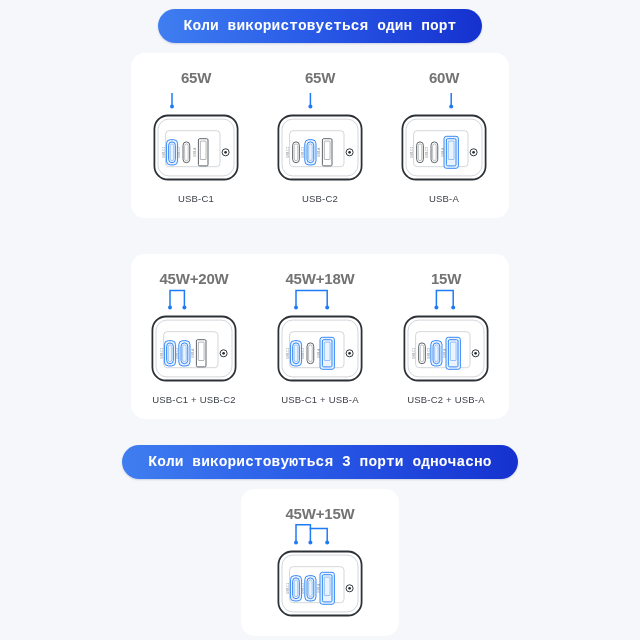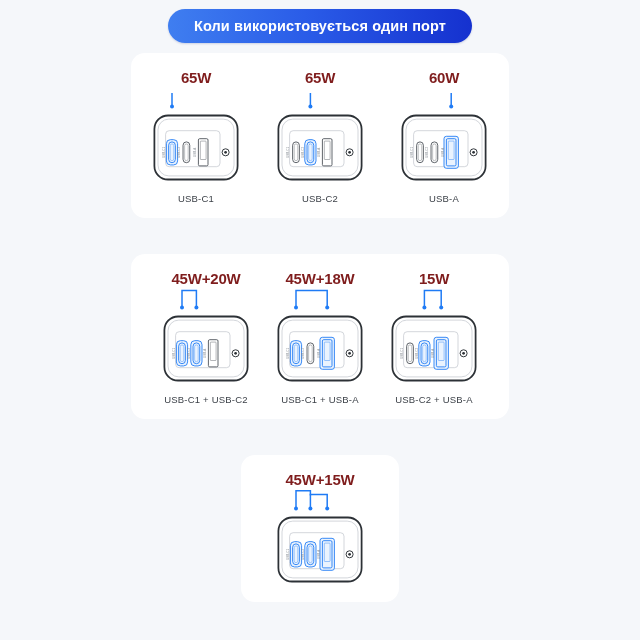--- a/index.html
+++ b/index.html
@@ -35,20 +35,21 @@
     height: 34px;
     padding: 0 26px;
     border-radius: 18px;
     background: linear-gradient(90deg, #3f7ef0 0%, #2a5ce8 45%, #1531cf 100%);
     color: #ffffff;
     font-size: 14.5px;
     font-weight: bold;
     letter-spacing: 0.1px;
     white-space: nowrap;
     box-shadow: 0 1px 2px rgba(20,40,120,0.18);
+    font-family: Liberation Mono, monospace;
   }
 
   
   .card {
     background: #ffffff;
     border-radius: 14px;
     margin: 10px auto 0 auto;
     box-sizing: border-box;
   }
   .card-row {
@@ -57,21 +58,21 @@
     align-items: flex-start;
   }
 
   
   .unit {
     display: flex;
     flex-direction: column;
     align-items: center;
   }
   .watt {
-    color: #7f1d1d;
+    color: #737373;
     font-size: 15px;
     font-weight: bold;
     letter-spacing: -0.2px;
     height: 18px;
     line-height: 18px;
     white-space: nowrap;
   }
   .leader {
     height: 22px;
     width: 100%;
@@ -207,21 +208,21 @@
   </svg>
             </div>
             <div class="caption">USB-A</div>
           </div>
         </div>
     </div>
   </div>
 
   <div class="section" id="section-2">
     <div class="card card-2" style="width: 378px; padding: 16px 0px 14px;">
-      <div class="card-row" style="gap: 18px;">
+      <div class="card-row" style="gap: 30px;">
           <div class="unit">
             <div class="watt">45W+20W</div>
             <div>
               <svg class="leader" viewBox="0 0 96 22" width="96" height="22">
                 <path d="M 24 6 L 24 2.5 L 38.400000000000006 2.5 L 38.400000000000006 6" fill="none" stroke="#1f7bf5" stroke-width="1.5"></path>
     <line x1="24" y1="6" x2="24" y2="19" stroke="#1f7bf5" stroke-width="1.5"></line>
     <circle cx="24" cy="19.5" r="2" fill="#1f7bf5"></circle>
     <line x1="38.400000000000006" y1="6" x2="38.400000000000006" y2="19" stroke="#1f7bf5" stroke-width="1.5"></line>
     <circle cx="38.400000000000006" cy="19.5" r="2" fill="#1f7bf5"></circle>
               </svg>
@@ -326,20 +327,23 @@
     <circle cx="97" cy="54" r="1.7" fill="#2c3136"></circle>
   </svg>
             </div>
             <div class="caption">USB-C2 + USB-A</div>
           </div>
         </div>
     </div>
   </div>
 
   <div class="section" id="section-3">
+    <div class="pill-wrap">
+      <div class="pill">Коли використовуються 3 порти одночасно</div>
+    </div>
     <div class="card card-3" style="width: 158px; padding: 16px 0px 14px;">
       <div class="card-row" style="gap: 0px;">
           <div class="unit">
             <div class="watt">45W+15W</div>
             <div>
               <svg class="leader" viewBox="0 0 96 22" width="96" height="22">
                 <path d="M 24 6 L 24 1.8 L 38.400000000000006 1.8 L 38.400000000000006 6" fill="none" stroke="#1f7bf5" stroke-width="1.5"></path>
                 <path d="M 38.400000000000006 6.5 L 38.400000000000006 5.5 L 55.2 5.5 L 55.2 6" fill="none" stroke="#1f7bf5" stroke-width="1.5"></path>
     <line x1="24" y1="6" x2="24" y2="19" stroke="#1f7bf5" stroke-width="1.5"></line>
     <circle cx="24" cy="19.5" r="2" fill="#1f7bf5"></circle>

